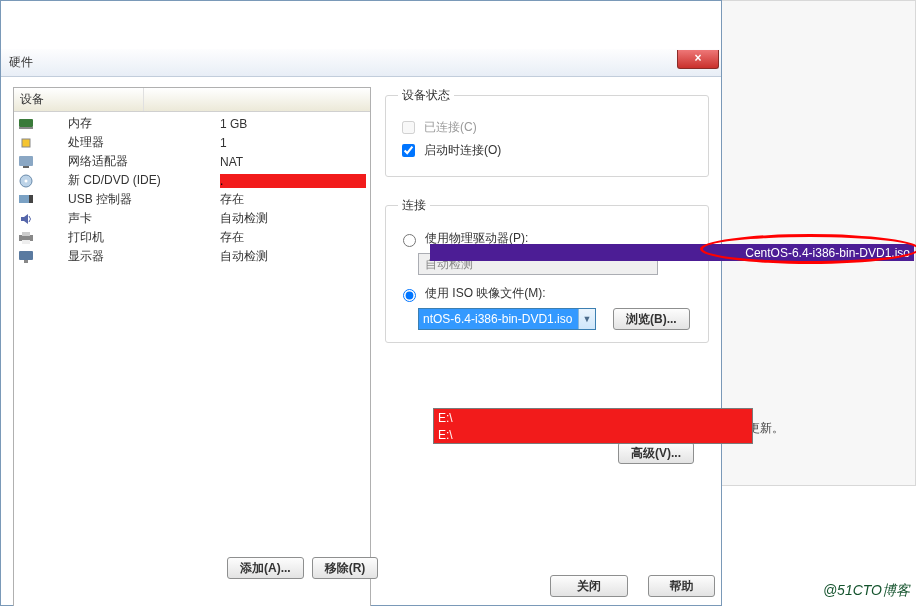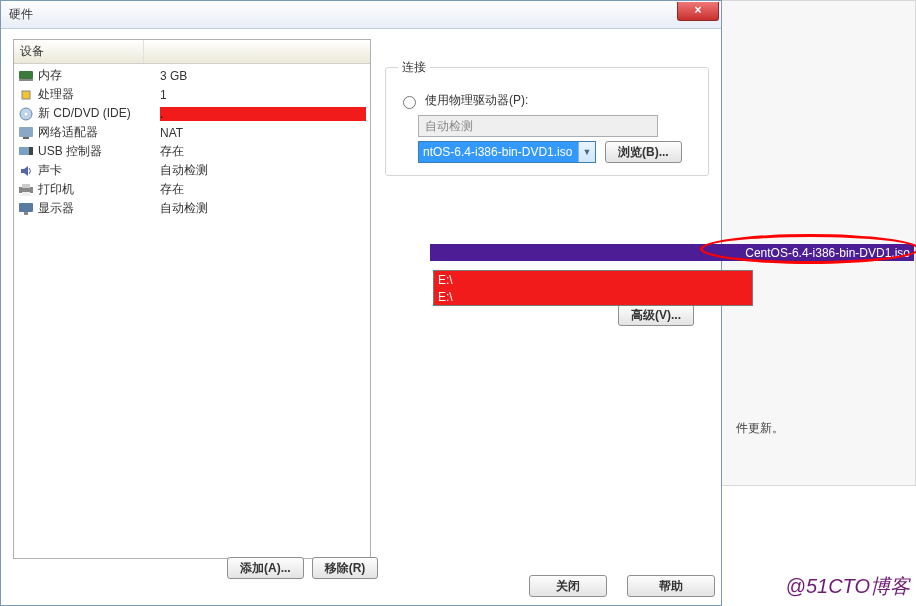--- a/index.html
+++ b/index.html
@@ -5,21 +5,21 @@
   * { box-sizing: border-box; font-family: "Microsoft YaHei", "SimSun", Tahoma, sans-serif; font-size: 12px; }
   body { margin: 0; width: 916px; height: 606px; background: #fff; position: relative; }
 
   .dialog {
     position: absolute; left: 0; top: 0; width: 722px; height: 606px;
     background: #fff; border: 1px solid #7a99b8;
   }
   .titlebar {
     height: 28px; background: linear-gradient(#fdfdfe,#e8eef6);
     border-bottom: 1px solid #c2cddb; display: flex; align-items: center;
-    justify-content: space-between; padding-left: 8px;
+    justify-content: space-between; padding-left: 8px; margin-top: 48px;
   }
   .titlebar .title { color: #333; }
   .closebtn {
     width: 42px; height: 19px; margin-top:-6px; margin-right:2px;
     background: linear-gradient(#e77,#c9302c);
     border:1px solid #8a2b27; border-top:none;
     border-radius: 0 0 3px 3px; color:#fff; text-align:center; line-height:17px;
     cursor:pointer; font-weight:bold;
   }
 
@@ -32,21 +32,21 @@
     display:flex; flex-direction:column;
   }
   .table-head {
     display:flex; background:linear-gradient(#fff,#ece9d8);
     border-bottom:1px solid #d0d0d0;
   }
   .th { padding:3px 6px; color:#333; }
   .th.dev { width:130px; border-right:1px solid #e0e0e0;}
   .th.sum { flex:1; }
   .rows { padding:2px 0 0 0; }
-  .row { display:flex; align-items:center; height:19px; padding:0 4px; }
+  .row { display:flex; align-items:center; height:19px; padding:0 4px;gap:30px; }
   .row .ico { width:16px; height:16px; margin-right:4px; display:flex; align-items:center; justify-content:center;}
   .row .dev { width:122px; color:#333; }
   .row .sum { flex:1; color:#333; }
   .row.sel .sum { background:#f21b1b; color:#fff; }
   .row.sel .sum::after{content:".";color:#000;}
 
   .right-panel { flex:1; padding:0 0 0 14px; position:relative; }
   fieldset {
     border:1px solid #d6d6d6; border-radius:3px; margin:0 0 14px 0;
     padding:10px 12px 12px 12px;
@@ -54,21 +54,21 @@
   legend { color:#333; padding:0 4px; }
   .chk { display:flex; align-items:center; gap:6px; margin:4px 0; color:#333;}
   .chk input[type=checkbox]{ width:13px;height:13px;}
   .chk.disabled { color:#9a9a9a; }
   .radio-line { display:flex; align-items:center; gap:6px; margin:6px 0; color:#333;}
   .radio-line input[type=radio]{ width:13px;height:13px;}
   .sel-input {
     width:240px; height:22px; border:1px solid #abadb3; background:#efefef;
     color:#888; padding:2px 6px; margin-left:20px;
   }
-  .iso-row { display:flex; align-items:center; gap:9px; margin-top:4px;}
+  .iso-row { display:flex; align-items:center; gap:17px; margin-top:4px;}
   .combo {
     width:178px; height:22px; border:1px solid #3c7fb1; display:flex; align-items:center;
     margin-left:20px;
   }
   .combo .txt { flex:1; background:#3399ff; color:#fff; padding:2px 4px; height:100%; display:flex;align-items:center; overflow:hidden; white-space:nowrap;}
   .combo .dd {
     width:17px; height:100%; background:linear-gradient(#eaf4fd,#cfe7fb);
     border-left:1px solid #88b6db; display:flex; align-items:center; justify-content:center;
     color:#4b6b8b; font-size:9px;
   }
@@ -94,21 +94,21 @@
   .footer {
     position:absolute; bottom:8px; right:6px; display:flex; gap:20px;
   }
 
   
   .bg-panel {
     position:absolute; left:722px; top:0; width:194px; height:486px;
     background:#f7f7f7; border:1px solid #d8d8d8; border-left:none;
   }
   .bg-text { position:absolute; left:736px; top:420px; color:#404040;}
-  .watermark { position:absolute; right:6px; bottom:6px; color:#701a75; font-size:20px; font-style:italic;}
+  .watermark { position:absolute; right:6px; bottom:6px; color:#14532d; font-size:14px; font-style:italic;}
 
   
   .overflow-row {
     position:absolute; left:430px; top:244px; width:484px; height:17px;
     background:#4c1d95; color:#fff; display:flex;align-items:center; padding:0 4px;
     z-index:6;
   }
   .ellipse {
     position:absolute; left:700px; top:234px; width:220px; height:30px;
     border:3px solid #ff0000; border-radius:50%; z-index:7;
@@ -139,50 +139,50 @@
       </div>
       <div class="rows" id="rows">
           <div class="row">
             <span class="ico">
               <svg width="14" height="10">
                 <rect width="14" height="8" fill="#3a7a3a" rx="1"></rect>
                 <rect y="8" width="14" height="2" fill="#888"></rect>
               </svg>
             </span>
             <span class="dev">内存</span>
-            <span class="sum">3 GB</span>
+            <span class="sum">1 GB</span>
           </div>
           <div class="row">
             <span class="ico">
               <svg width="14" height="14">
                 <rect x="3" y="3" width="8" height="8" fill="#f4c430" stroke="#888"></rect>
               </svg>
             </span>
             <span class="dev">处理器</span>
             <span class="sum">1</span>
+          </div>
+          <div class="row">
+            <span class="ico">
+              <svg width="14" height="12">
+                <rect width="14" height="10" fill="#8aa7c4" rx="1"></rect>
+                <rect x="4" y="10" width="6" height="2" fill="#666"></rect>
+              </svg>
+            </span>
+            <span class="dev">网络适配器</span>
+            <span class="sum">NAT</span>
           </div>
           <div class="row sel">
             <span class="ico">
               <svg width="14" height="14">
                 <circle cx="7" cy="7" r="6" fill="#bcd3e8" stroke="#6a8bab"></circle>
                 <circle cx="7" cy="7" r="1.5" fill="#fff"></circle>
               </svg>
             </span>
             <span class="dev">新 CD/DVD (IDE)</span>
             <span class="sum"></span>
-          </div>
-          <div class="row">
-            <span class="ico">
-              <svg width="14" height="12">
-                <rect width="14" height="10" fill="#8aa7c4" rx="1"></rect>
-                <rect x="4" y="10" width="6" height="2" fill="#666"></rect>
-              </svg>
-            </span>
-            <span class="dev">网络适配器</span>
-            <span class="sum">NAT</span>
           </div>
           <div class="row">
             <span class="ico">
               <svg width="14" height="10">
                 <rect width="14" height="8" fill="#7aa1c4"></rect>
                 <rect x="10" width="4" height="8" fill="#444"></rect>
               </svg>
             </span>
             <span class="dev">USB 控制器</span>
             <span class="sum">存在</span>
@@ -216,30 +216,45 @@
               </svg>
             </span>
             <span class="dev">显示器</span>
             <span class="sum">自动检测</span>
           </div>
         </div>
     </div>
 
     <div class="right-panel">
 
+      <fieldset>
+        <legend>设备状态</legend>
+        <label class="chk disabled">
+          <input type="checkbox" disabled="" style="">
+          <span>已连接(C)</span>
+        </label>
+        <label class="chk">
+          <input type="checkbox" checked="" style="">
+          <span>启动时连接(O)</span>
+        </label>
+      </fieldset>
 
       <fieldset style="position:relative;margin-top:20px;">
         <legend>连接</legend>
 
         <label class="radio-line">
           <input type="radio" name="conn" style="">
           <span>使用物理驱动器(P):</span>
         </label>
         <div class="sel-input">自动检测</div>
 
+        <label class="radio-line" style="margin-top:10px">
+          <input type="radio" name="conn" checked="" style="">
+          <span>使用 ISO 映像文件(M):</span>
+        </label>
 
         <div class="iso-row">
           <div class="combo">
             <div class="txt">ntOS-6.4-i386-bin-DVD1.iso</div>
             <div class="dd">▼</div>
           </div>
           <button class="btn">
             <span>浏览(B)...</span>
           </button>
         </div>
@@ -265,21 +280,21 @@
       </button>
     <button class="btn">
         <span>移除(R)</span>
       </button>
   </div>
 
   <div class="footer">
     <button class="btn" style="width:78px;justify-content:center">
         <span>关闭</span>
       </button>
-    <button class="btn" style="width:88px;justify-content:center">
+    <button class="btn" style="width:67px;justify-content:center">
         <span>帮助</span>
       </button>
   </div>
 </div>
 
 <div class="overflow-row">
   <span style="flex:1"></span>
   <span>CentOS-6.4-i386-bin-DVD1.iso</span>
 </div>
 <div class="ellipse"></div>

